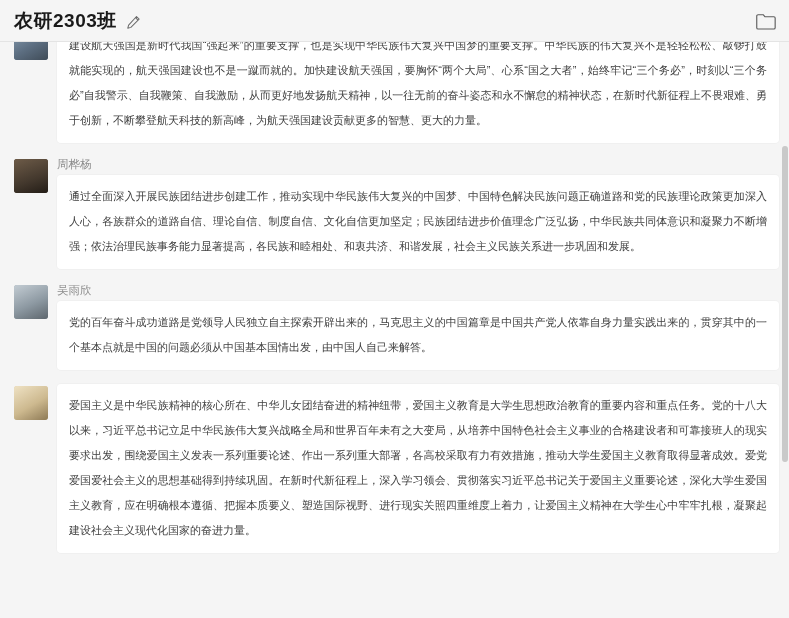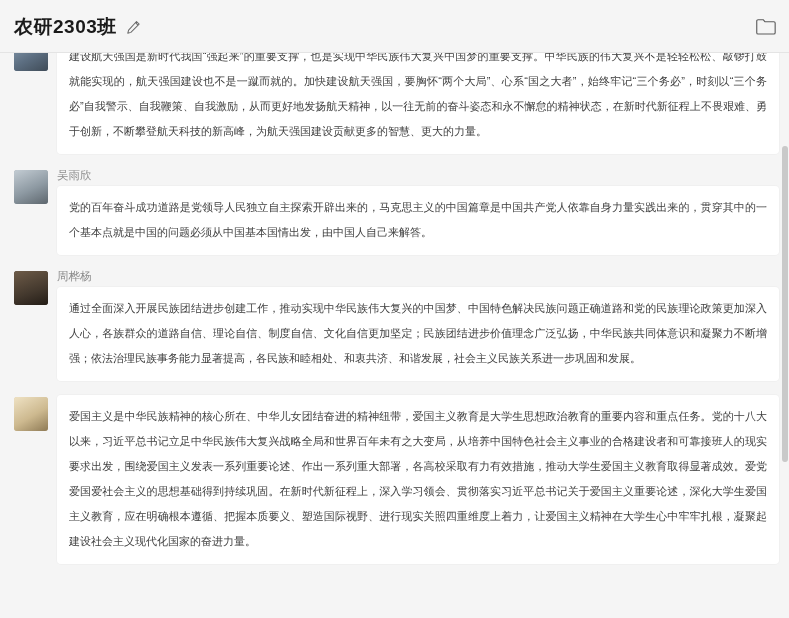--- a/index.html
+++ b/index.html
@@ -15,21 +15,21 @@
   .window {
     position: relative;
     width: 789px;
     height: 618px;
     background: #f5f5f5;
     display: flex;
     flex-direction: column;
   }
   
   .header {
-    height: 53px;
+    height: 42px;
     background: #f5f5f5;
     display: flex;
     align-items: center;
     padding: 0 14px;
     flex: 0 0 auto;
     position: relative;
   }
   .header-title {
     font-size: 19px;
     color: #1a1a1a;
@@ -165,36 +165,36 @@
     <div class="msg msg-clipped">
       <div class="avatar" style="background:#6b7f95;">
         <div class="av-inner" style="background:linear-gradient(150deg,#8ea3b6 0%,#5d6f82 55%,#3f4b57 100%);"></div>
       </div>
       <div class="msg-body">
         <div class="bubble clipped-top">建设航天强国是新时代我国“强起来”的重要支撑，也是实现中华民族伟大复兴中国梦的重要支撑。中华民族的伟大复兴不是轻轻松松、敲锣打鼓就能实现的，航天强国建设也不是一蹴而就的。加快建设航天强国，要胸怀“两个大局”、心系“国之大者”，始终牢记“三个务必”，时刻以“三个务必”自我警示、自我鞭策、自我激励，从而更好地发扬航天精神，以一往无前的奋斗姿态和永不懈怠的精神状态，在新时代新征程上不畏艰难、勇于创新，不断攀登航天科技的新高峰，为航天强国建设贡献更多的智慧、更大的力量。</div>
       </div>
     </div>
 
     <div class="msg">
+      <div class="avatar" style="background:#4a3f35;">
+        <div class="av-inner" style="background:linear-gradient(160deg,#6d5b48 0%,#43382d 60%,#231c16 100%);"></div>
+      </div>
+      <div class="msg-body">
+        <div class="sender">周桦杨</div>
+        <div class="bubble">通过全面深入开展民族团结进步创建工作，推动实现中华民族伟大复兴的中国梦、中国特色解决民族问题正确道路和党的民族理论政策更加深入人心，各族群众的道路自信、理论自信、制度自信、文化自信更加坚定；民族团结进步价值理念广泛弘扬，中华民族共同体意识和凝聚力不断增强；依法治理民族事务能力显著提高，各民族和睦相处、和衷共济、和谐发展，社会主义民族关系进一步巩固和发展。</div>
+      </div>
+    </div>
+
+    <div class="msg">
       <div class="avatar" style="background:#9aa6ae;">
         <div class="av-inner" style="background:linear-gradient(155deg,#c3ccd3 0%,#8d99a2 55%,#5d666d 100%);"></div>
       </div>
       <div class="msg-body">
         <div class="sender">吴雨欣</div>
         <div class="bubble">党的百年奋斗成功道路是党领导人民独立自主探索开辟出来的，马克思主义的中国篇章是中国共产党人依靠自身力量实践出来的，贯穿其中的一个基本点就是中国的问题必须从中国基本国情出发，由中国人自己来解答。</div>
-      </div>
-    </div>
-
-    <div class="msg">
-      <div class="avatar" style="background:#4a3f35;">
-        <div class="av-inner" style="background:linear-gradient(160deg,#6d5b48 0%,#43382d 60%,#231c16 100%);"></div>
-      </div>
-      <div class="msg-body">
-        <div class="sender">周桦杨</div>
-        <div class="bubble">通过全面深入开展民族团结进步创建工作，推动实现中华民族伟大复兴的中国梦、中国特色解决民族问题正确道路和党的民族理论政策更加深入人心，各族群众的道路自信、理论自信、制度自信、文化自信更加坚定；民族团结进步价值理念广泛弘扬，中华民族共同体意识和凝聚力不断增强；依法治理民族事务能力显著提高，各民族和睦相处、和衷共济、和谐发展，社会主义民族关系进一步巩固和发展。</div>
       </div>
     </div>
 
     <div class="msg">
       <div class="avatar" style="background:#d8c9a8;">
         <div class="av-inner" style="background:linear-gradient(150deg,#efe2c4 0%,#cdb98f 55%,#8e7a55 100%);"></div>
       </div>
       <div class="msg-body">
         <div class="bubble">爱国主义是中华民族精神的核心所在、中华儿女团结奋进的精神纽带，爱国主义教育是大学生思想政治教育的重要内容和重点任务。党的十八大以来，习近平总书记立足中华民族伟大复兴战略全局和世界百年未有之大变局，从培养中国特色社会主义事业的合格建设者和可靠接班人的现实要求出发，围绕爱国主义发表一系列重要论述、作出一系列重大部署，各高校采取有力有效措施，推动大学生爱国主义教育取得显著成效。爱党爱国爱社会主义的思想基础得到持续巩固。在新时代新征程上，深入学习领会、贯彻落实习近平总书记关于爱国主义重要论述，深化大学生爱国主义教育，应在明确根本遵循、把握本质要义、塑造国际视野、进行现实关照四重维度上着力，让爱国主义精神在大学生心中牢牢扎根，凝聚起建设社会主义现代化国家的奋进力量。</div>
       </div>

